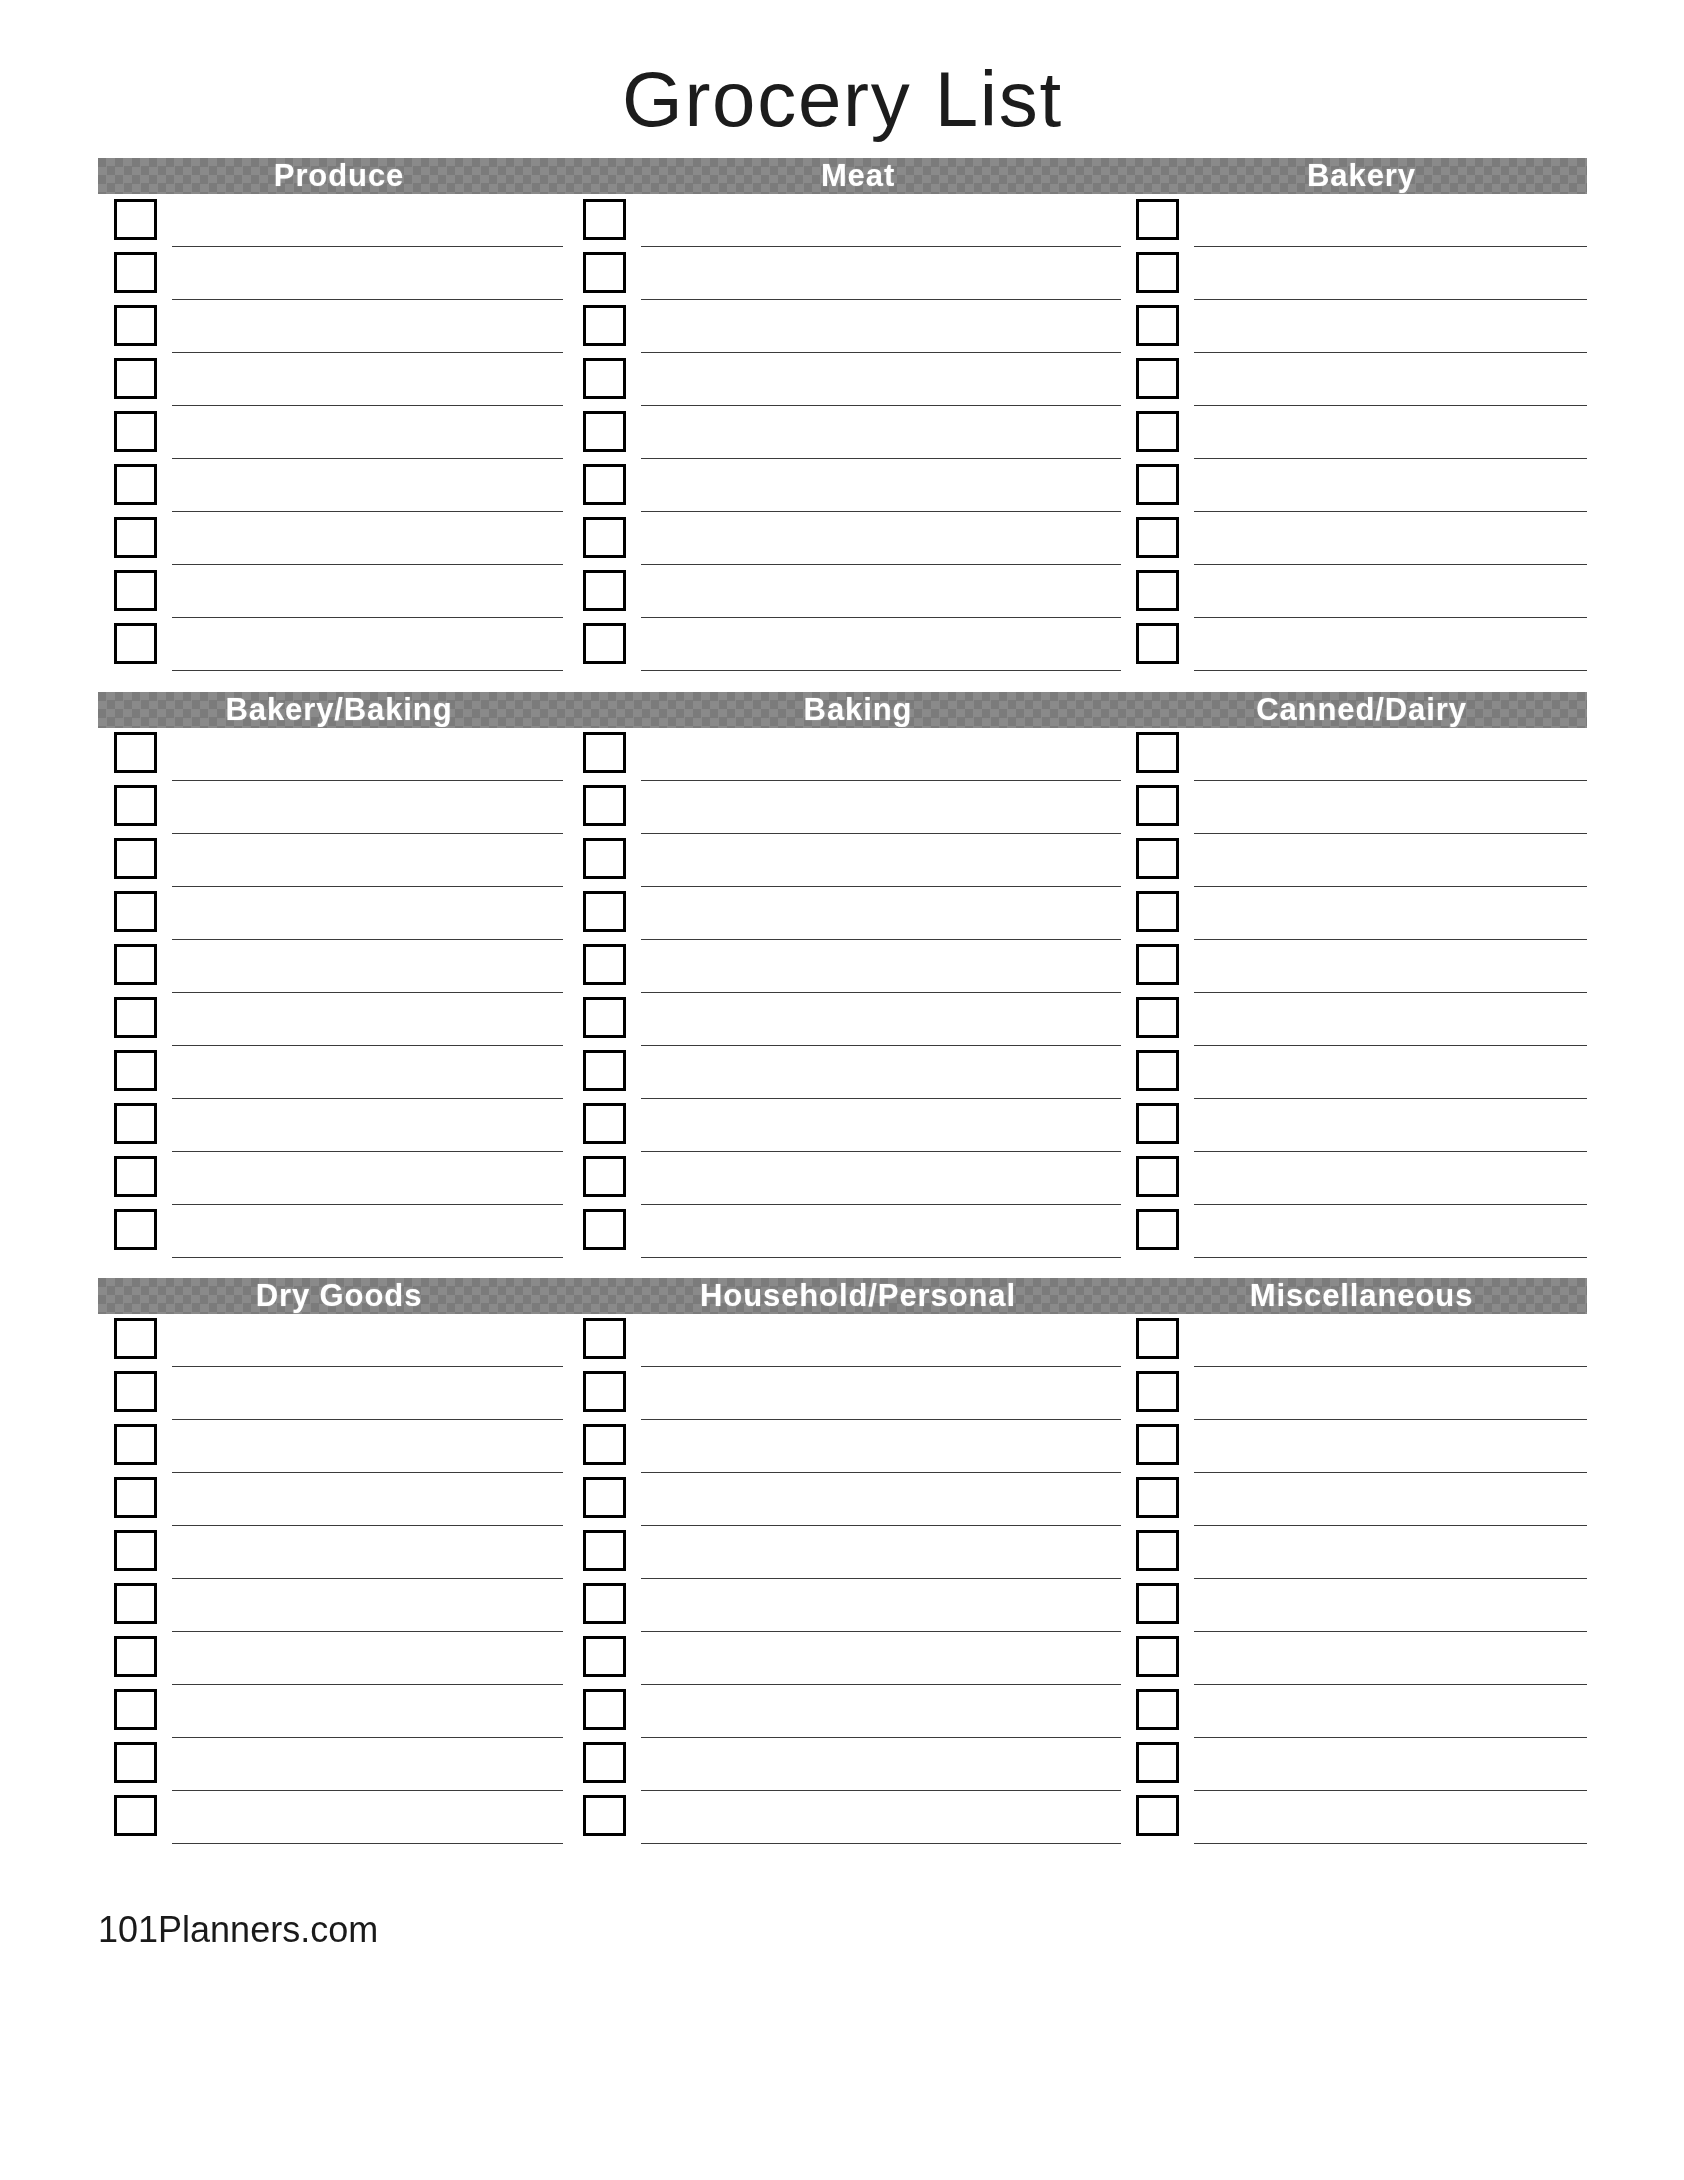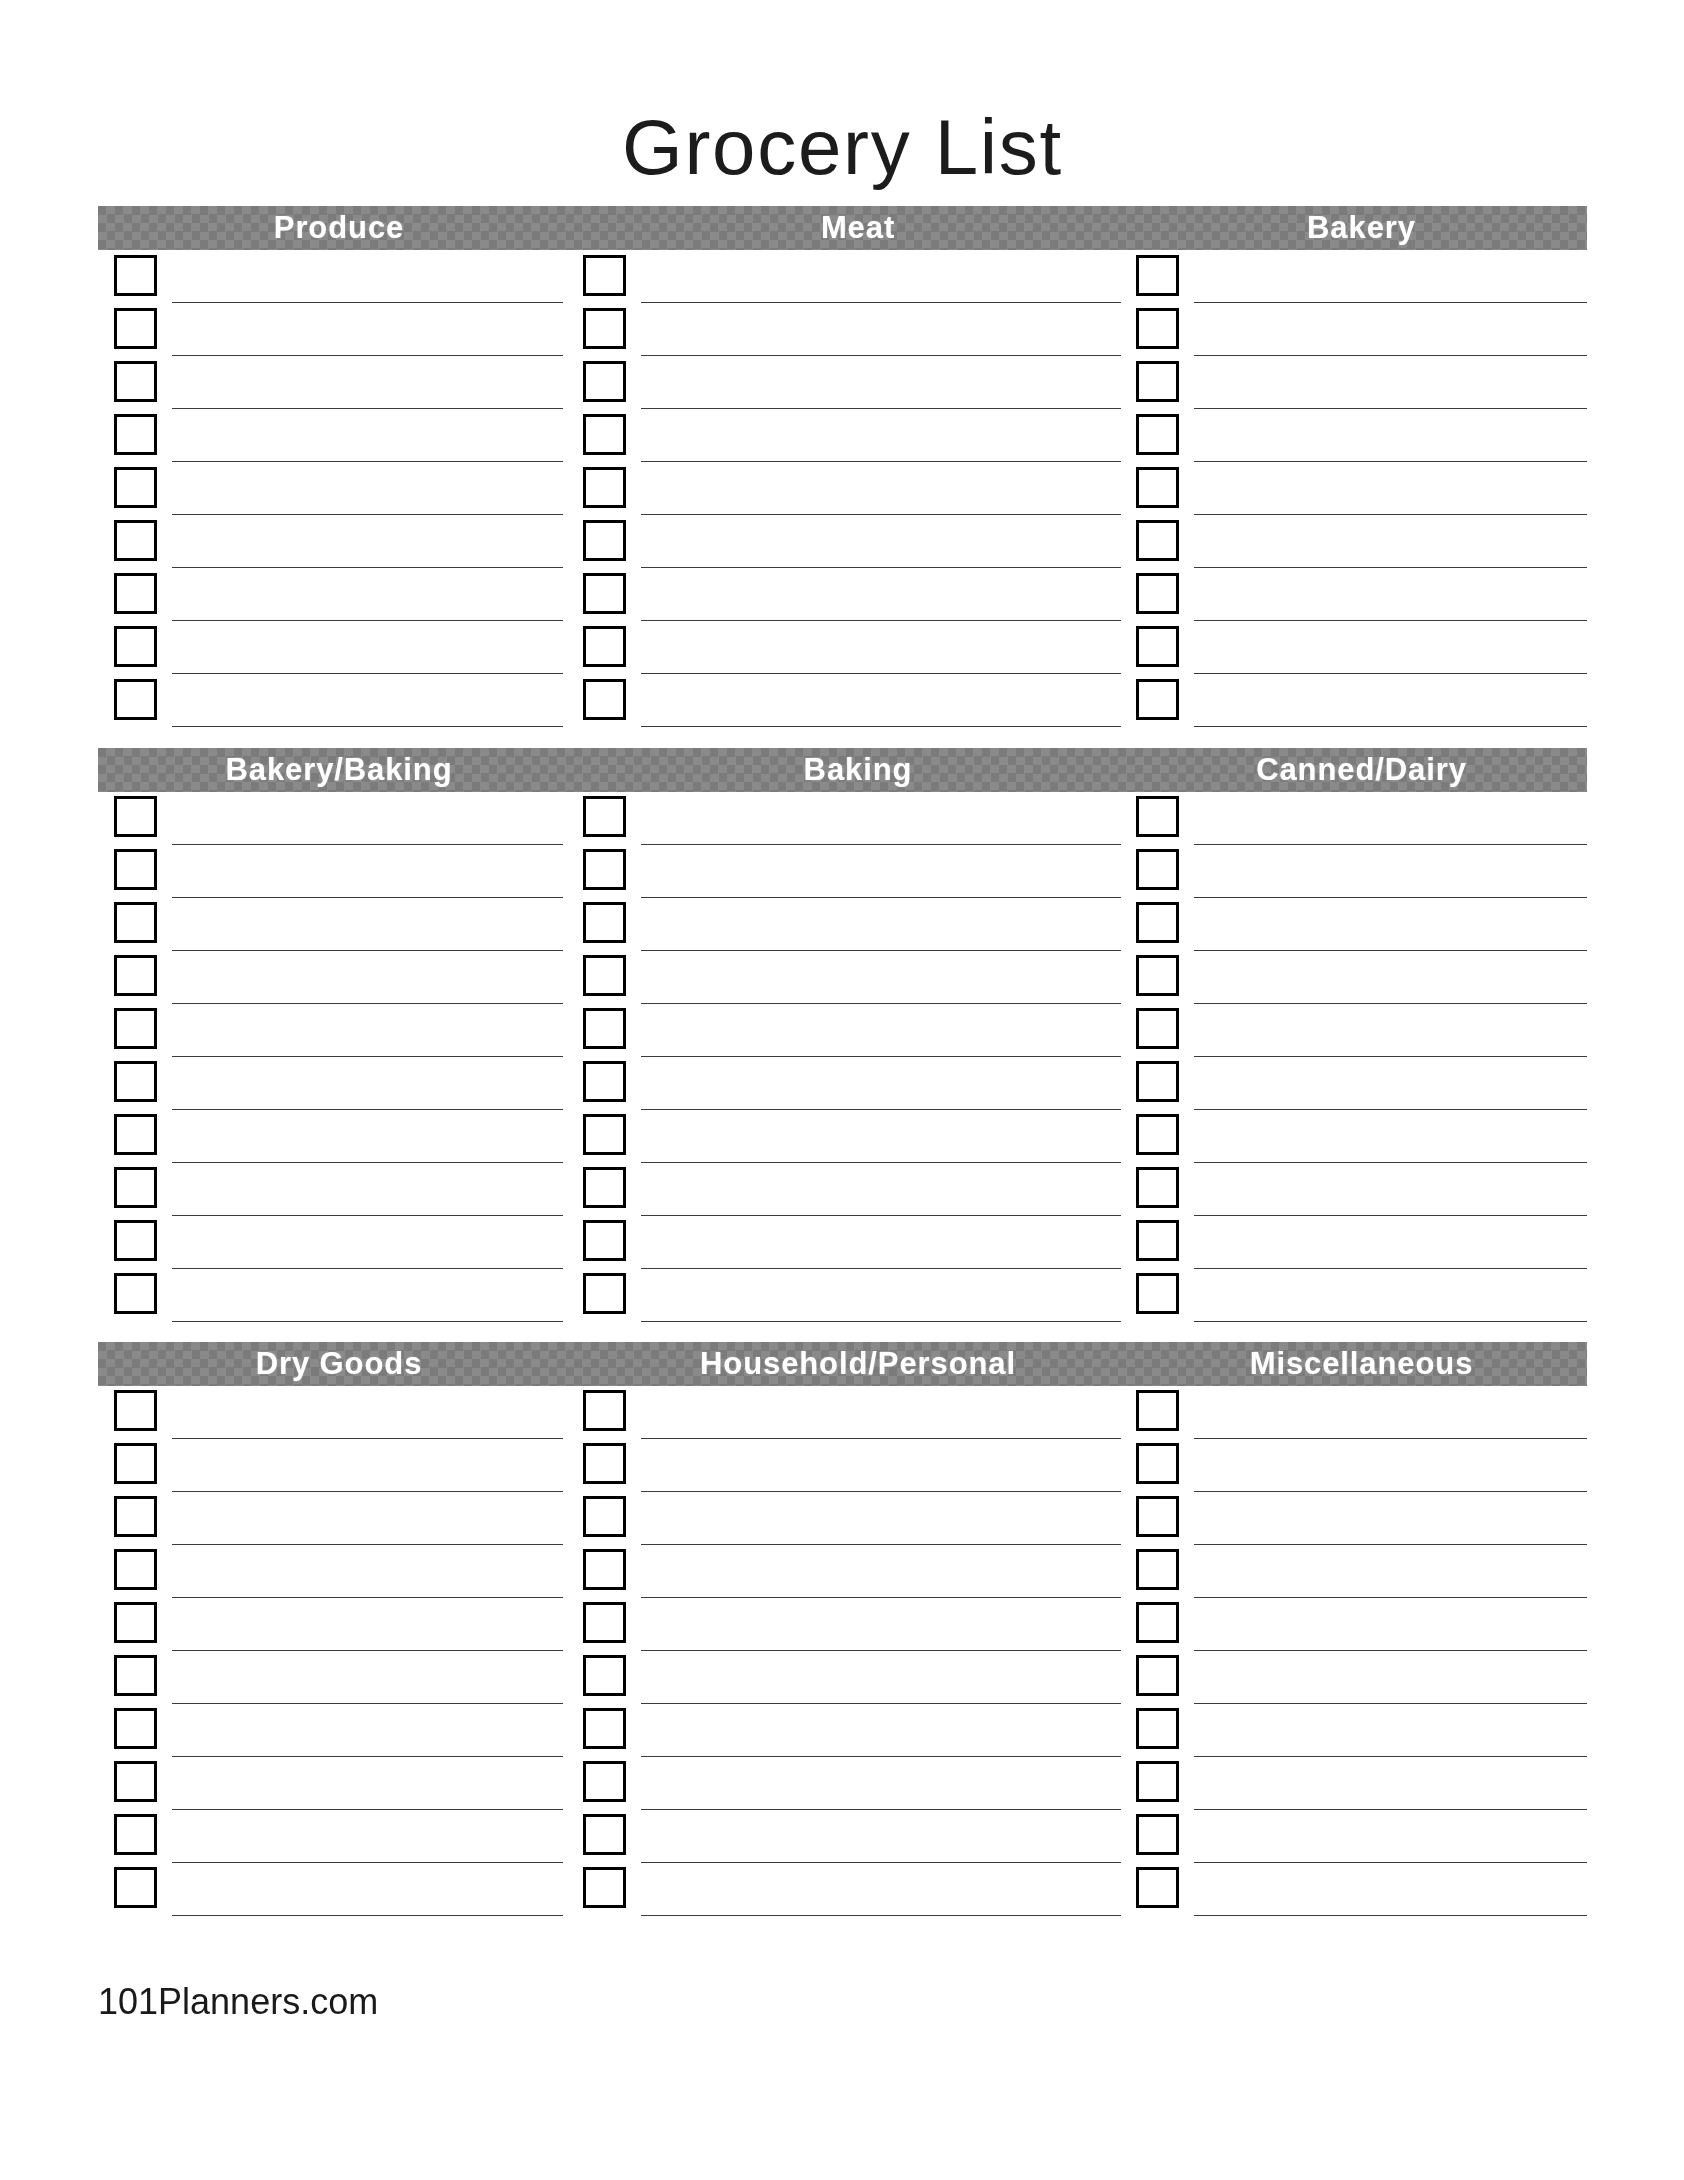--- a/index.html
+++ b/index.html
@@ -10,35 +10,35 @@
   body {
     width: 1685px;
     height: 2181px;
     font-family: "Liberation Sans", sans-serif;
     color: #1c1c1c;
     overflow: hidden;
   }
   .page {
     width: 1489px;
     margin: 0 auto;
-    padding-top: 108px;
+    padding-top: 60px;
   }
   .title {
     text-align: center;
     font-size: 78px;
     font-weight: 400;
     letter-spacing: 1.7px;
     line-height: 1;
     color: var(--title-color, #1c1c1c);
     margin: 0;
   }
   .section { margin: 0; }
   .section .bar {
     margin-top: 20.4px;
-    height: 44px;
+    height: 36px;
     display: grid;
     grid-template-columns: 482px 556px 451px;
     
     background:
       conic-gradient(
         var(--header-bg-light, #8a8a8a) 0deg 90deg,
         var(--header-bg-dark, #7b7b7b) 90deg 180deg,
         var(--header-bg-light, #8a8a8a) 180deg 270deg,
         var(--header-bg-dark, #7b7b7b) 270deg 360deg
       ) 0 0 / 17px 17px;

